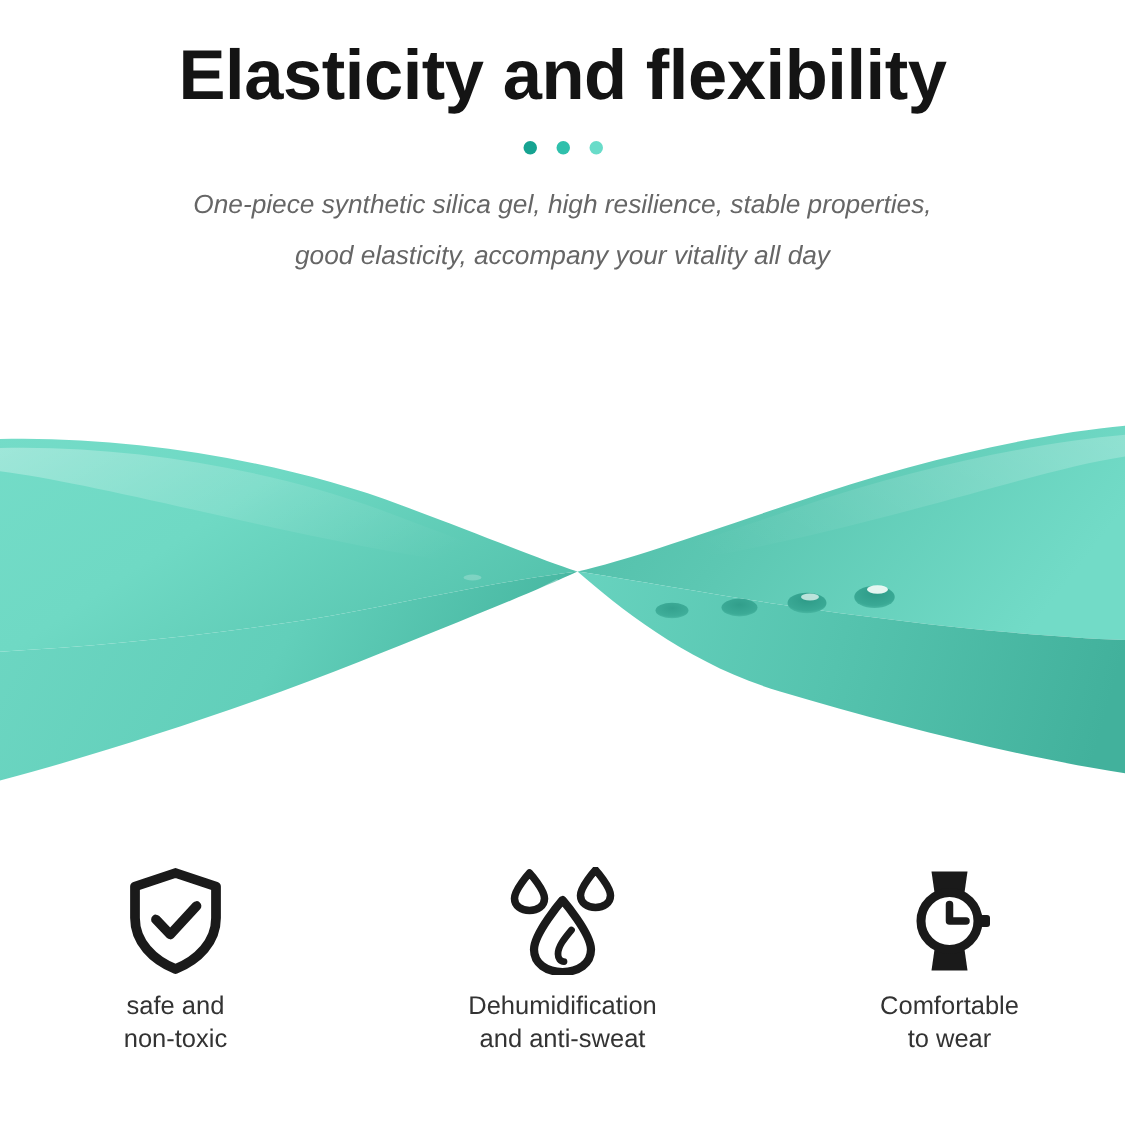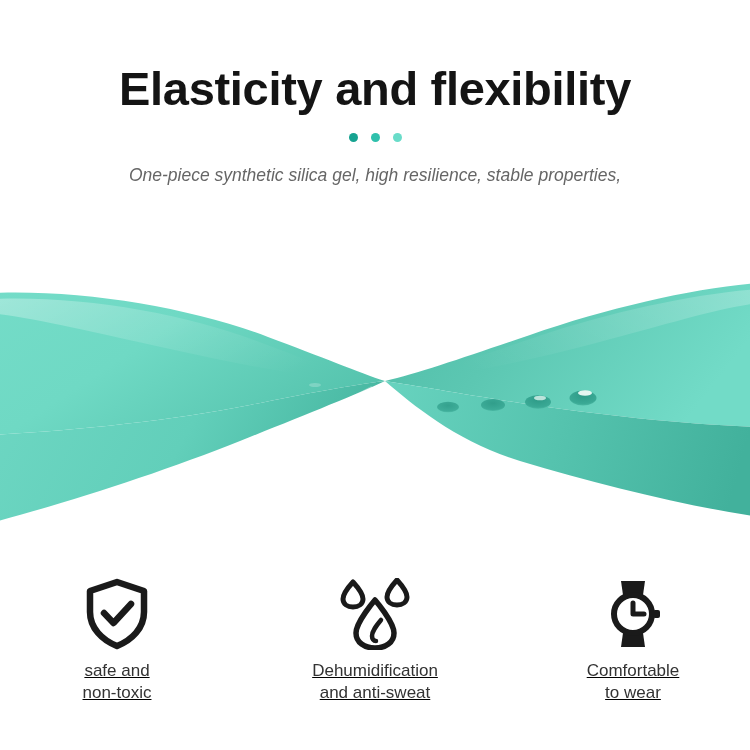--- a/index.html
+++ b/index.html
@@ -12,21 +12,21 @@
   .page {
     position:relative;
     width:750px; height:750px;
     background:#ffffff;
   }
 
   
   .header {
     position:absolute;
     top:0; left:0; right:0;
-    padding-top:64px;
+    padding-top:25px;
     text-align:center;
   }
   .title {
     font-size:47px;
     font-weight:600;
     color:#141414;
     letter-spacing:-0.3px;
     line-height:1.08;
     white-space:nowrap;
   }
@@ -67,21 +67,20 @@
     display:flex;
     justify-content:center;
     align-items:flex-start;
     gap:78px;
   }
   .feature {
     width:180px;
     display:flex;
     flex-direction:column;
     align-items:center;
-    text-decoration:underline;
   }
   .feature-icon {
     height:72px;
     display:flex;
     align-items:center;
     justify-content:center;
   }
   .feature-label {
     margin-top:10px;
     font-size:17px;
@@ -101,20 +100,21 @@
     <div class="title">Elasticity and flexibility</div>
 
     <div class="dots">
       <span class="dot dot-1"></span>
       <span class="dot dot-2"></span>
       <span class="dot dot-3"></span>
     </div>
 
     <div class="subtitle">
       <div>One-piece synthetic silica gel, high resilience, stable properties,</div>
+      <div>good elasticity, accompany your vitality all day</div>
     </div>
   </div>
 
   <div class="product">
     <svg viewBox="0 0 750 285" xmlns="http://www.w3.org/2000/svg">
       <defs>
         <linearGradient id="gLeftTop" x1="0" y1="0" x2="1" y2="0.55">
           <stop offset="0%" stop-color="#74dcc8"></stop>
           <stop offset="45%" stop-color="#6fd9c4"></stop>
           <stop offset="100%" stop-color="#56c4ae"></stop>

